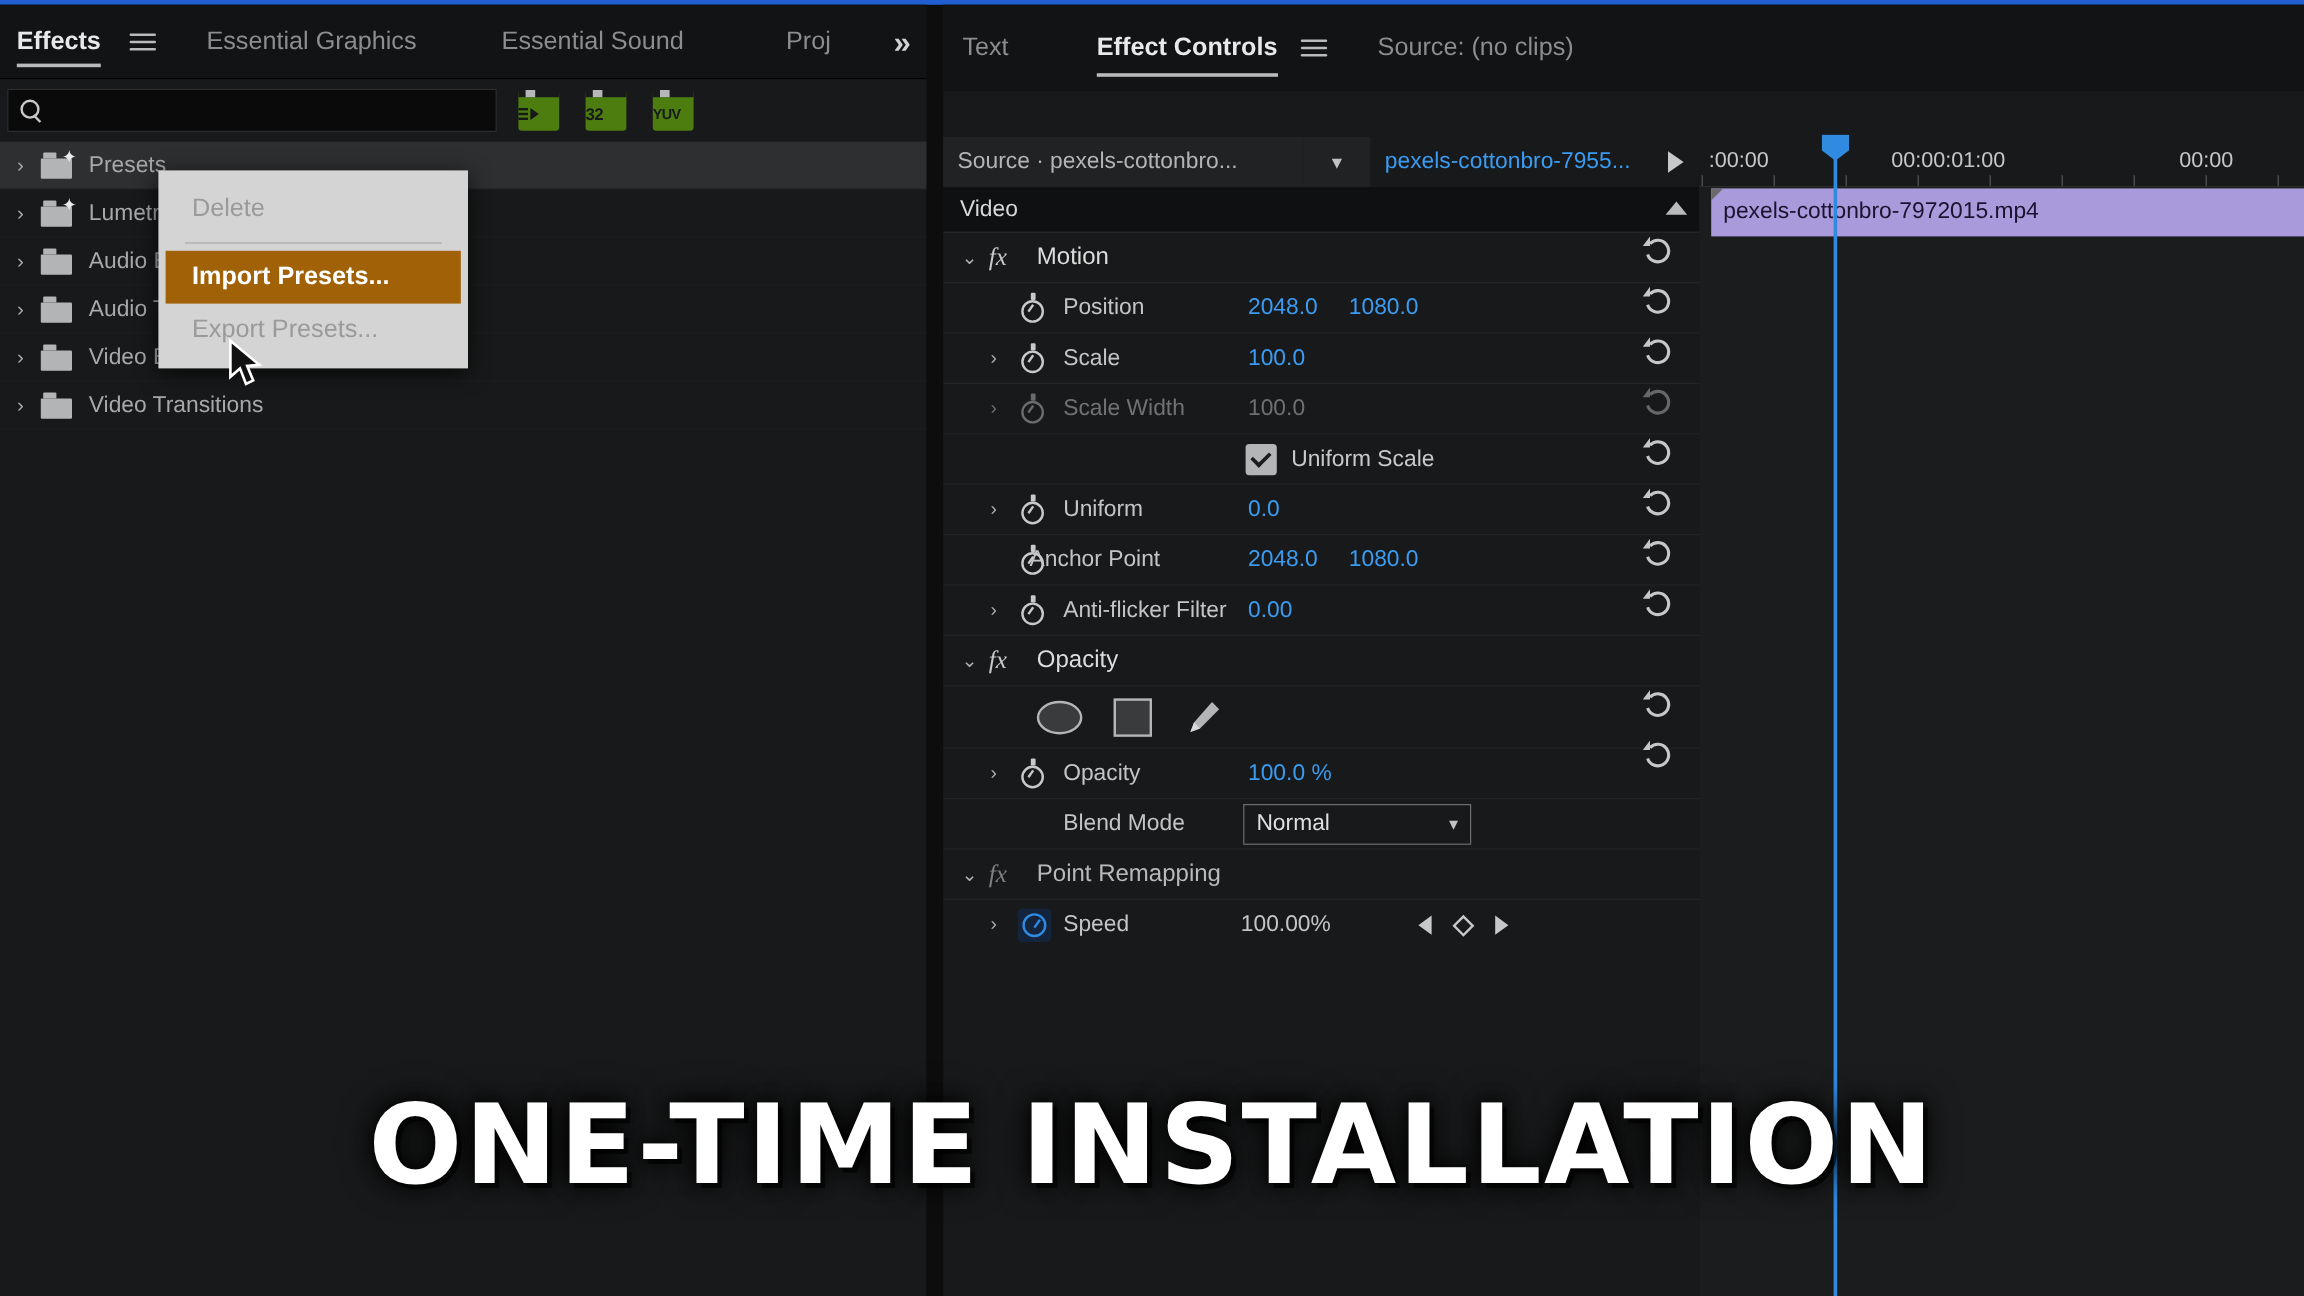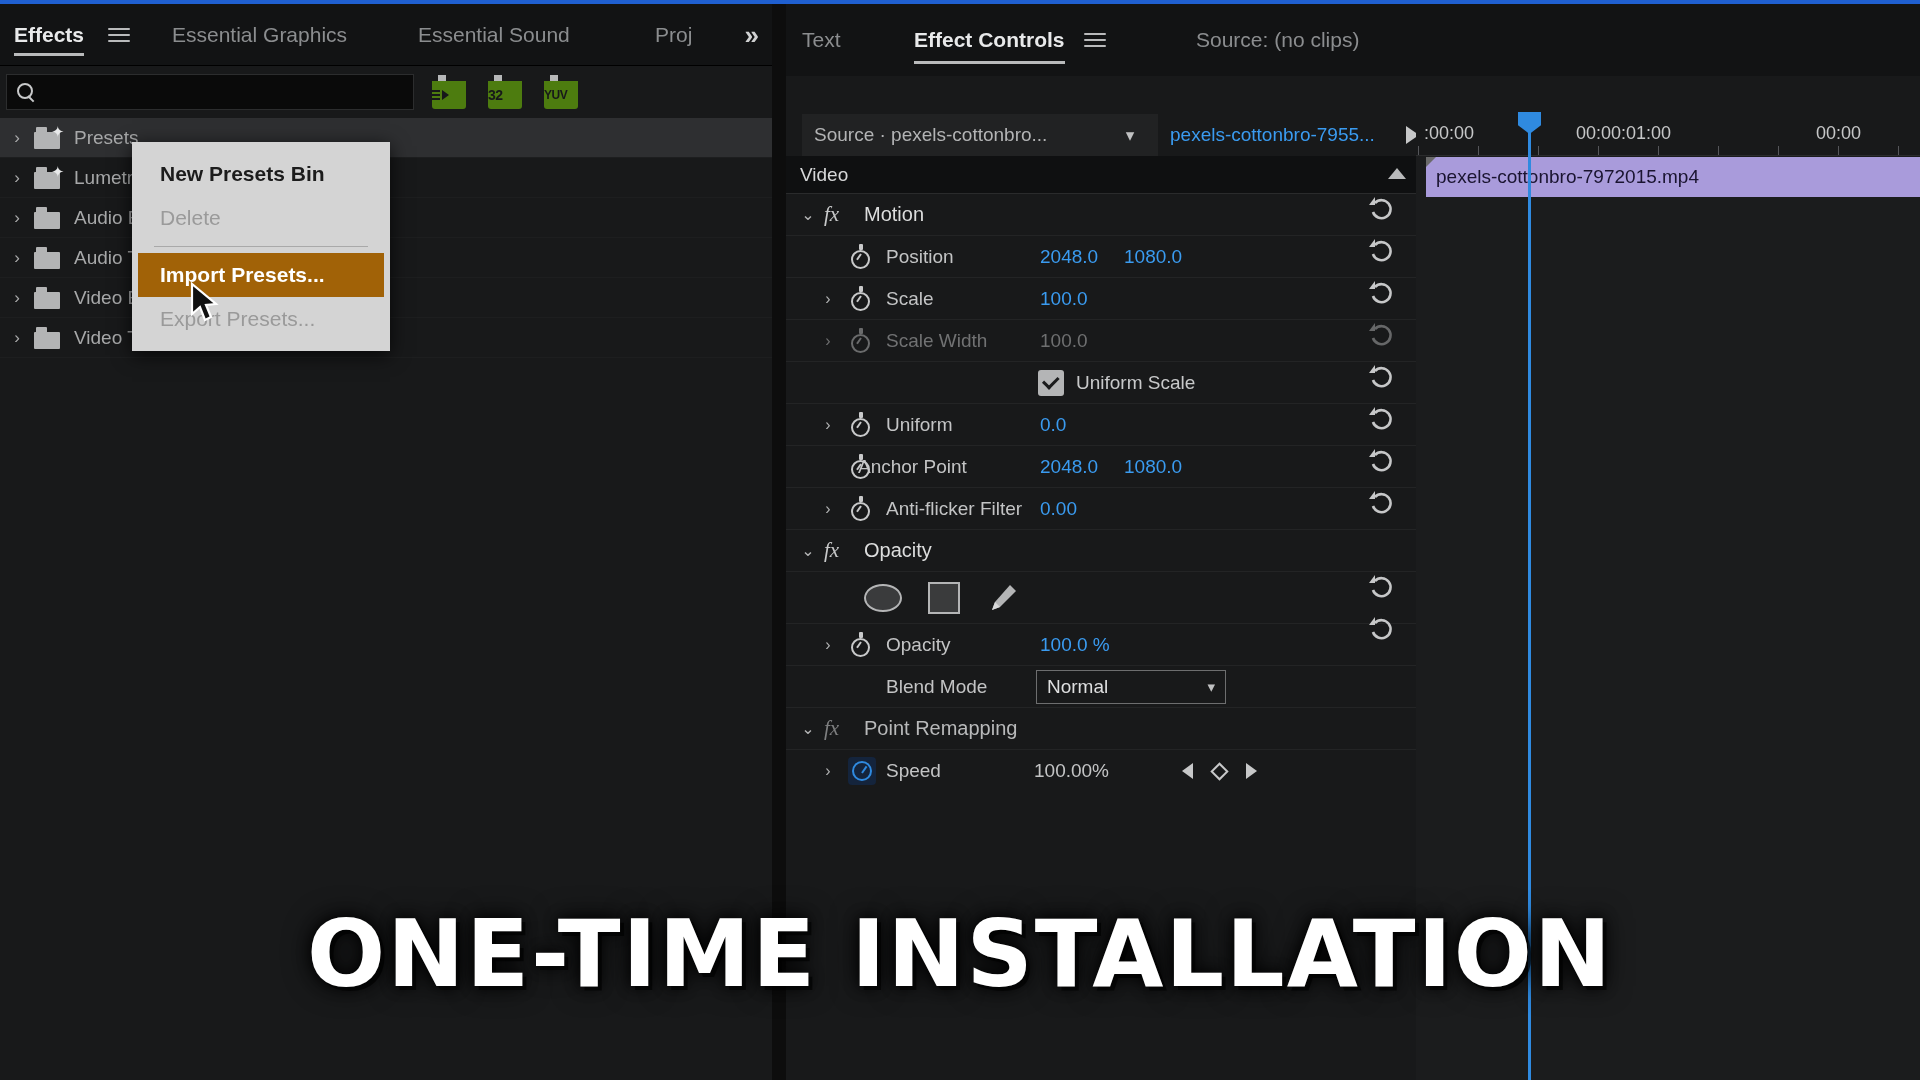--- a/index.html
+++ b/index.html
@@ -199,21 +199,21 @@
     font-size: 21px; color: #8b8d8f; white-space: nowrap; cursor: pointer;
   }
   .ec-tab.active { color: #e8e9ea; font-weight: 600; }
   .ec-tab.active::after {
     content: ""; position: absolute; left: 0; right: 0; bottom: 12px;
     height: 3px; background: #b9babb;
   }
 
   
   .clip-bar {
-    position: absolute; left: 16px; top: 110px;
+    position: absolute; left: 0; top: 110px;
     width: 630px; height: 42px;
     background: #18191a;
     display: flex; align-items: center;
   }
   .clip-src {
     width: 300px; height: 42px;
     background: #212223;
     display: flex; align-items: center; padding-left: 12px;
     font-size: 19px; color: #b3b4b5; white-space: nowrap; overflow: hidden;
     cursor: pointer;
@@ -545,21 +545,20 @@
         <span class="folder-icon">
           <span class="body"></span>
             <span class="tab-top"></span>
         </span>
         <span class="tree-label">Video Transitions</span>
       </div>
     </div>
   </div>
 
   <div id="context-menu">
-    <div class="cm-item bold">New Presets Bin</div>
     <div class="cm-item disabled">Delete</div>
     <div class="cm-sep"></div>
     <div class="cm-item highlight">Import Presets...</div>
     <div class="cm-item disabled">Export Presets...</div>
   </div>
 
   <div id="cursor">
     <svg width="30" height="42" viewBox="0 0 30 42">
       <path d="M2,2 L2,32 L10,25 L15,38 L21,35 L16,23 L26,22 Z" fill="#111" stroke="#fff" stroke-width="2.2"></path>
     </svg>
@@ -572,21 +571,21 @@
         <span>Text</span>
       </div>
       <div class="ec-tab active" style="left:128px;">
         <span>Effect Controls</span>
       </div>
       <div class="tab-menu-icon" style="left:298px; top:26px; height:20px;">
         <i></i>
           <i></i>
           <i></i>
       </div>
-      <div class="ec-tab" style="left:362px;margin-left:48px;">
+      <div class="ec-tab" style="left:362px;">
         <span>Source: (no clips)</span>
       </div>
     </div>
 
     <div class="clip-bar">
       <div class="clip-src">
         <span>Source · pexels-cottonbro...</span>
       </div>
       <div class="clip-caret">▾</div>
       <div class="clip-name">

